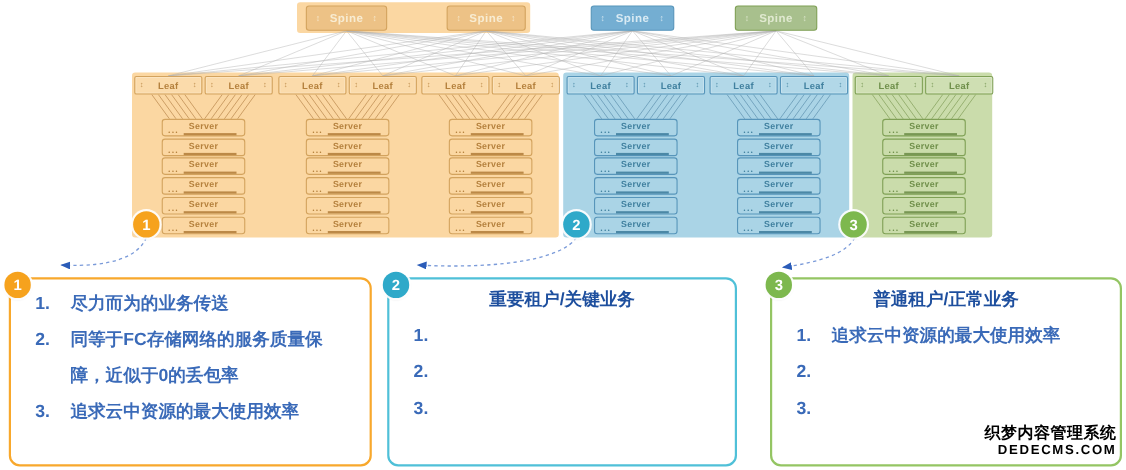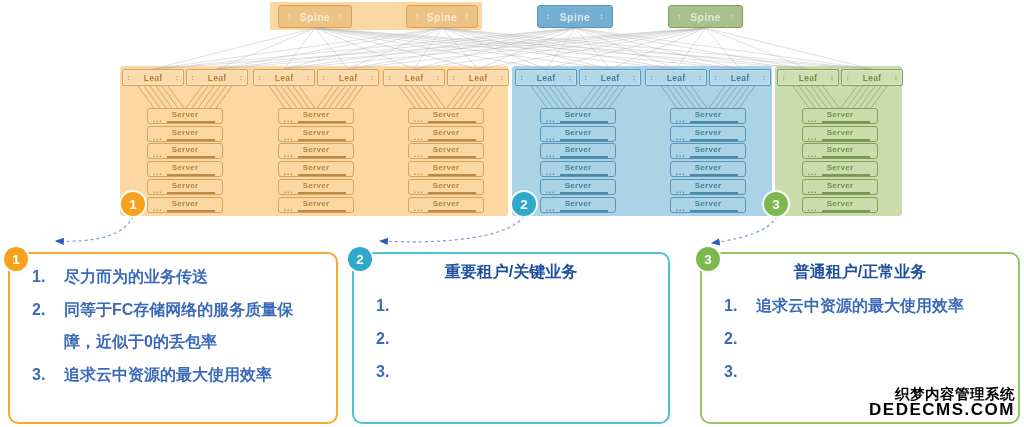--- a/index.html
+++ b/index.html
@@ -38,21 +38,21 @@
   .callout-list{list-style:none;margin:7px 0 0 0;padding:0 8px 0 22px;}
   .callout-list li{display:grid;grid-template-columns:32px 238px;color:#3a6ab8;font-size:16px;font-weight:bold;line-height:2.0;margin-bottom:1px;}
   .li-num{text-align:left;}
   
   .watermark{
     position:absolute;right:9px;top:387px;z-index:7;text-align:right;color:#000;font-weight:bold;
     text-shadow:-1px -1px 0 #fff,1px -1px 0 #fff,-1px 1px 0 #fff,1px 1px 0 #fff,0 1px 0 #fff,0 -1px 0 #fff;
     margin-left:40px;
   }
   .wm-line1{font-size:14.5px;line-height:15px;letter-spacing:.5px;}
-  .wm-line2{font-size:17px;line-height:15px;letter-spacing:1.5px;font-family:"Liberation Sans",sans-serif;}
+  .wm-line2{font-size:12px;line-height:15px;letter-spacing:1.5px;font-family:"Liberation Sans",sans-serif;}
 </style>
 </head>
 <body>
 
 <div class="stage">
 
   <div id="diagram">
       <div class="band" style="left: 270px; top: 2px; width: 212px; height: 28px; background: rgb(251, 215, 162);"></div>
       <div class="band" style="left: 120px; top: 66px; width: 388px; height: 150px; background: rgb(251, 215, 162);"></div>
       <div class="band" style="left: 512px; top: 66px; width: 260px; height: 150px; background: rgb(170, 212, 230);"></div>

